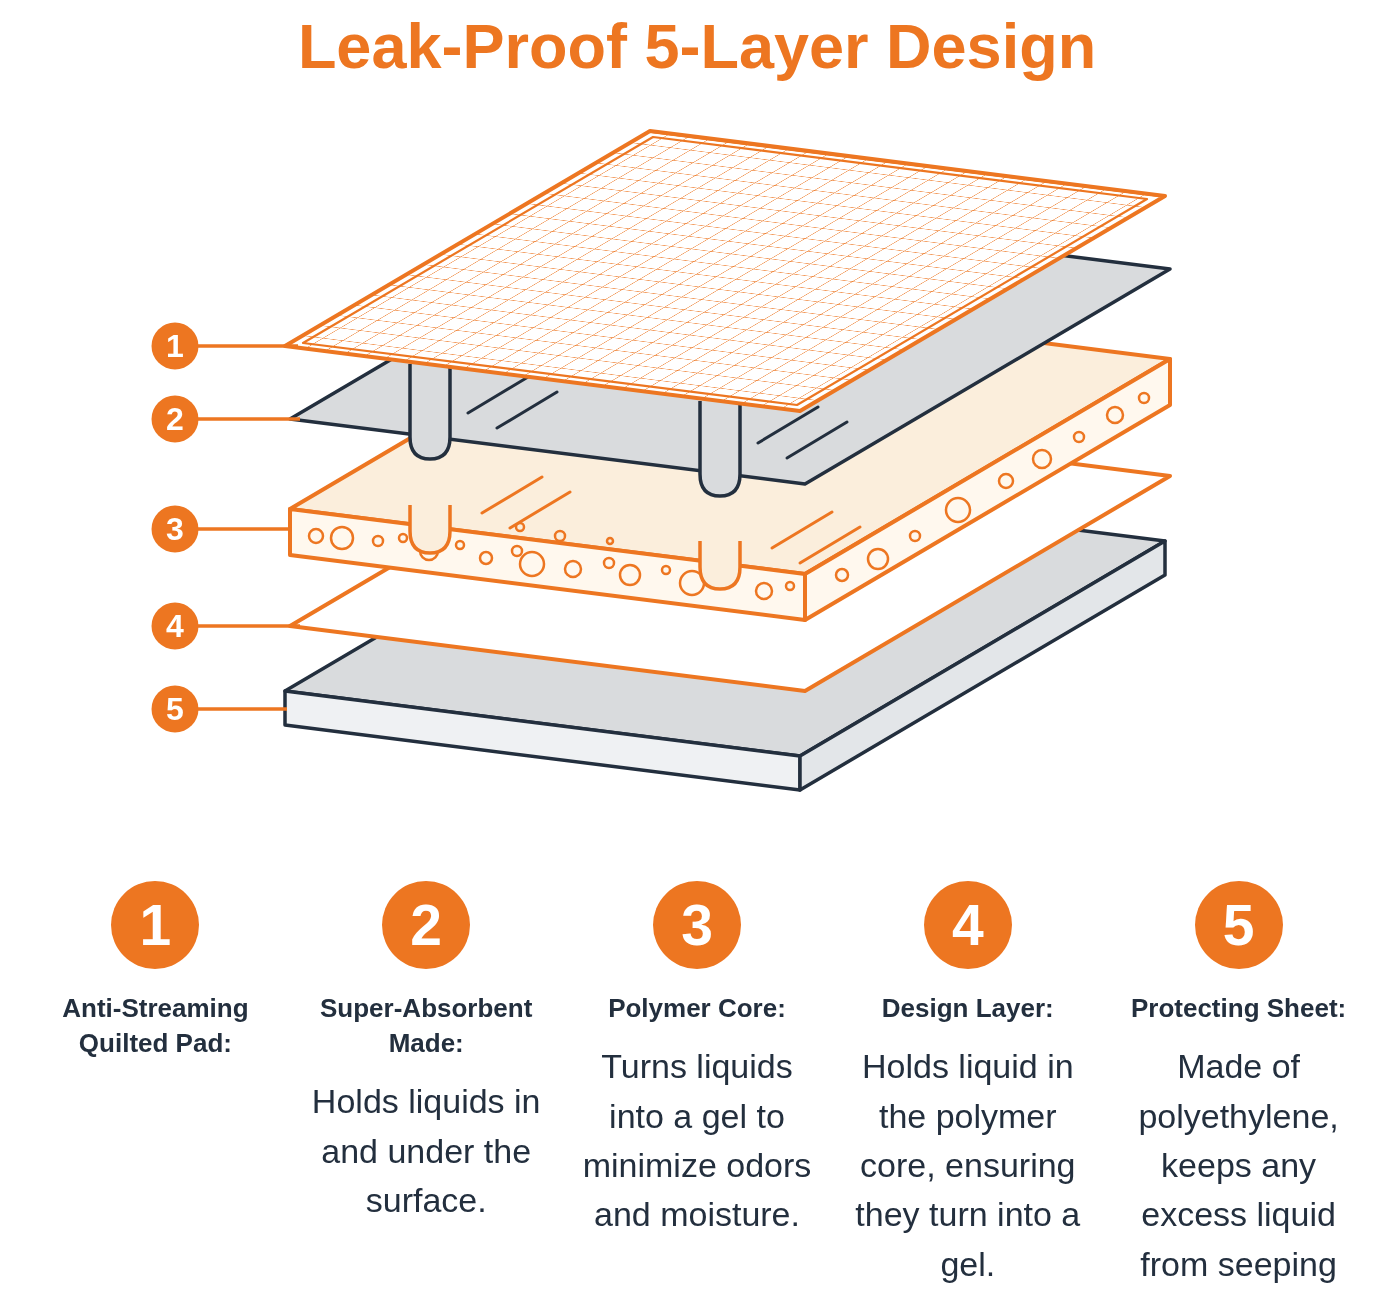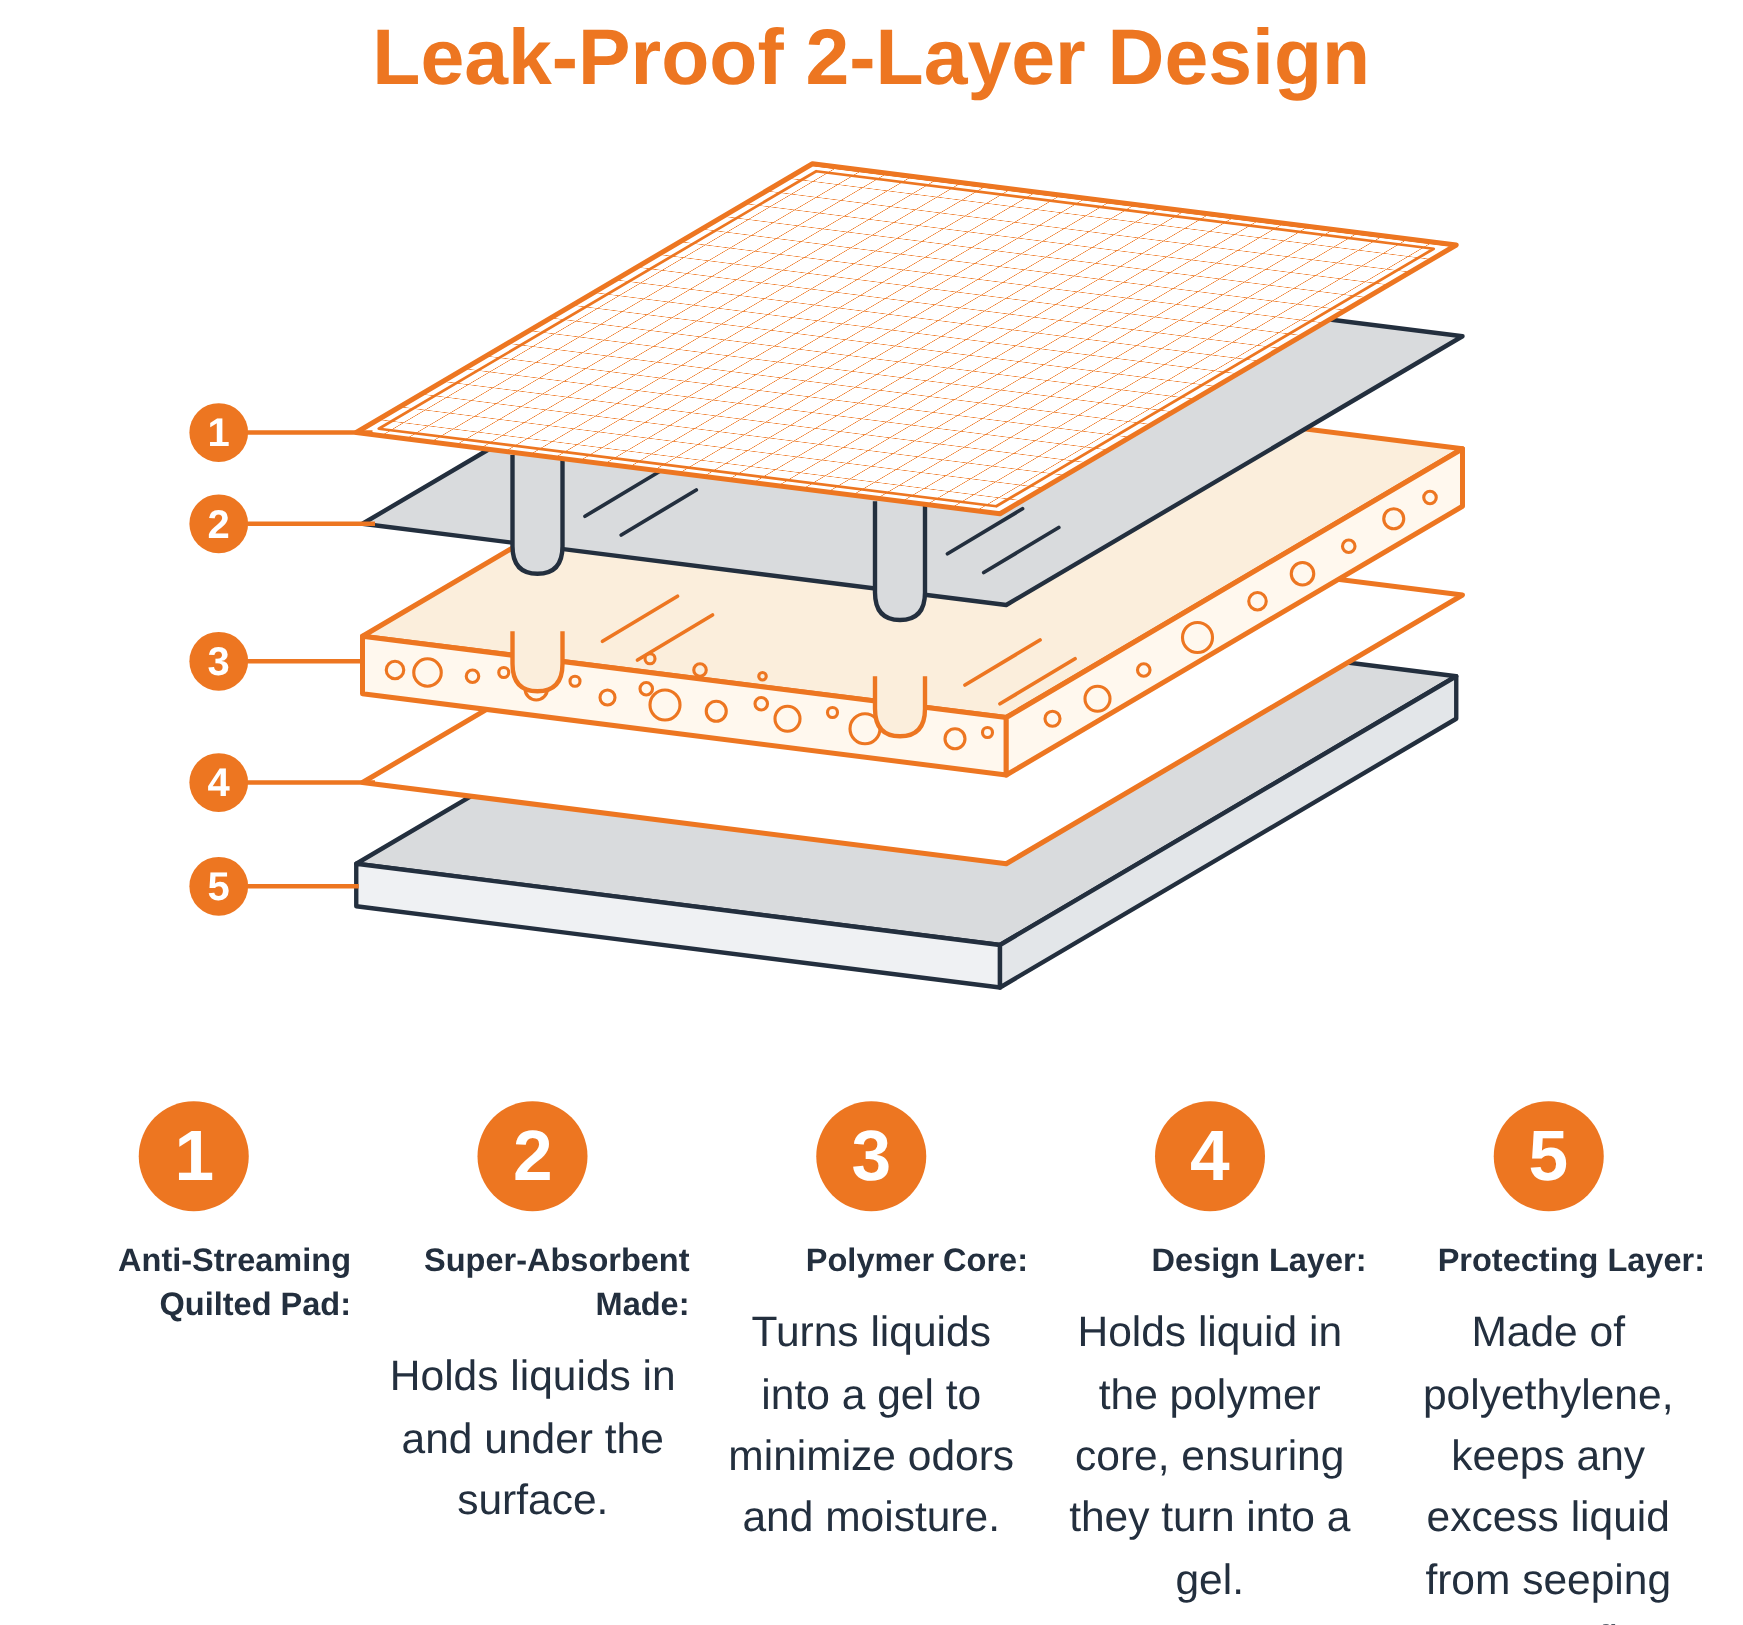--- a/index.html
+++ b/index.html
@@ -46,35 +46,34 @@
     justify-content: center;
     font-size: 57px;
     font-weight: bold;
     line-height: 1;
   }
   .legend-heading {
     margin: 22px 0 0 0;
     font-size: 26px;
     line-height: 1.35;
     font-weight: bold;
-    text-align: right;
   }
   .legend-desc {
     margin: 16px 0 0 0;
     font-size: 34px;
     line-height: 1.45;
     font-weight: normal;
   }
 </style>
 </head>
 <body>
 
 <div class="page">
 
-  <h1 class="title">Leak-Proof 2-Layer Design</h1>
+  <h1 class="title">Leak-Proof 5-Layer Design</h1>
 
   <svg class="diagram" width="1394" height="770" viewBox="0 0 1394 770">
     <defs>
       <pattern id="meshPat" width="20" height="20" patternUnits="userSpaceOnUse" patternTransform="matrix(0.862,-0.508,0.992,0.125,285,265)">
         <path d="M0 0 H20 M0 0 V20" fill="none" stroke="#ED7621" stroke-width="1.4"></path>
       </pattern>
     </defs>
 
     <g>
       <path d="M285 610 L650 395 L1165 460 L800 675 Z" fill="#D9DBDD" stroke="#232F3E" stroke-width="3.5" stroke-linejoin="round"></path>
@@ -221,18 +220,18 @@
         <span>4</span>
       </div>
       <h3 class="legend-heading">Design Layer:</h3>
       <p class="legend-desc">Holds liquid in the polymer core, ensuring they turn into a gel.</p>
     </div>
 
     <div class="legend-col">
       <div class="legend-badge">
         <span>5</span>
       </div>
-      <h3 class="legend-heading">Protecting Layer:</h3>
+      <h3 class="legend-heading">Protecting Sheet:</h3>
       <p class="legend-desc">Made of polyethylene, keeps any excess liquid from seeping onto your floor.</p>
     </div>
 
   </div>
 </div>
 
 </body></html>

